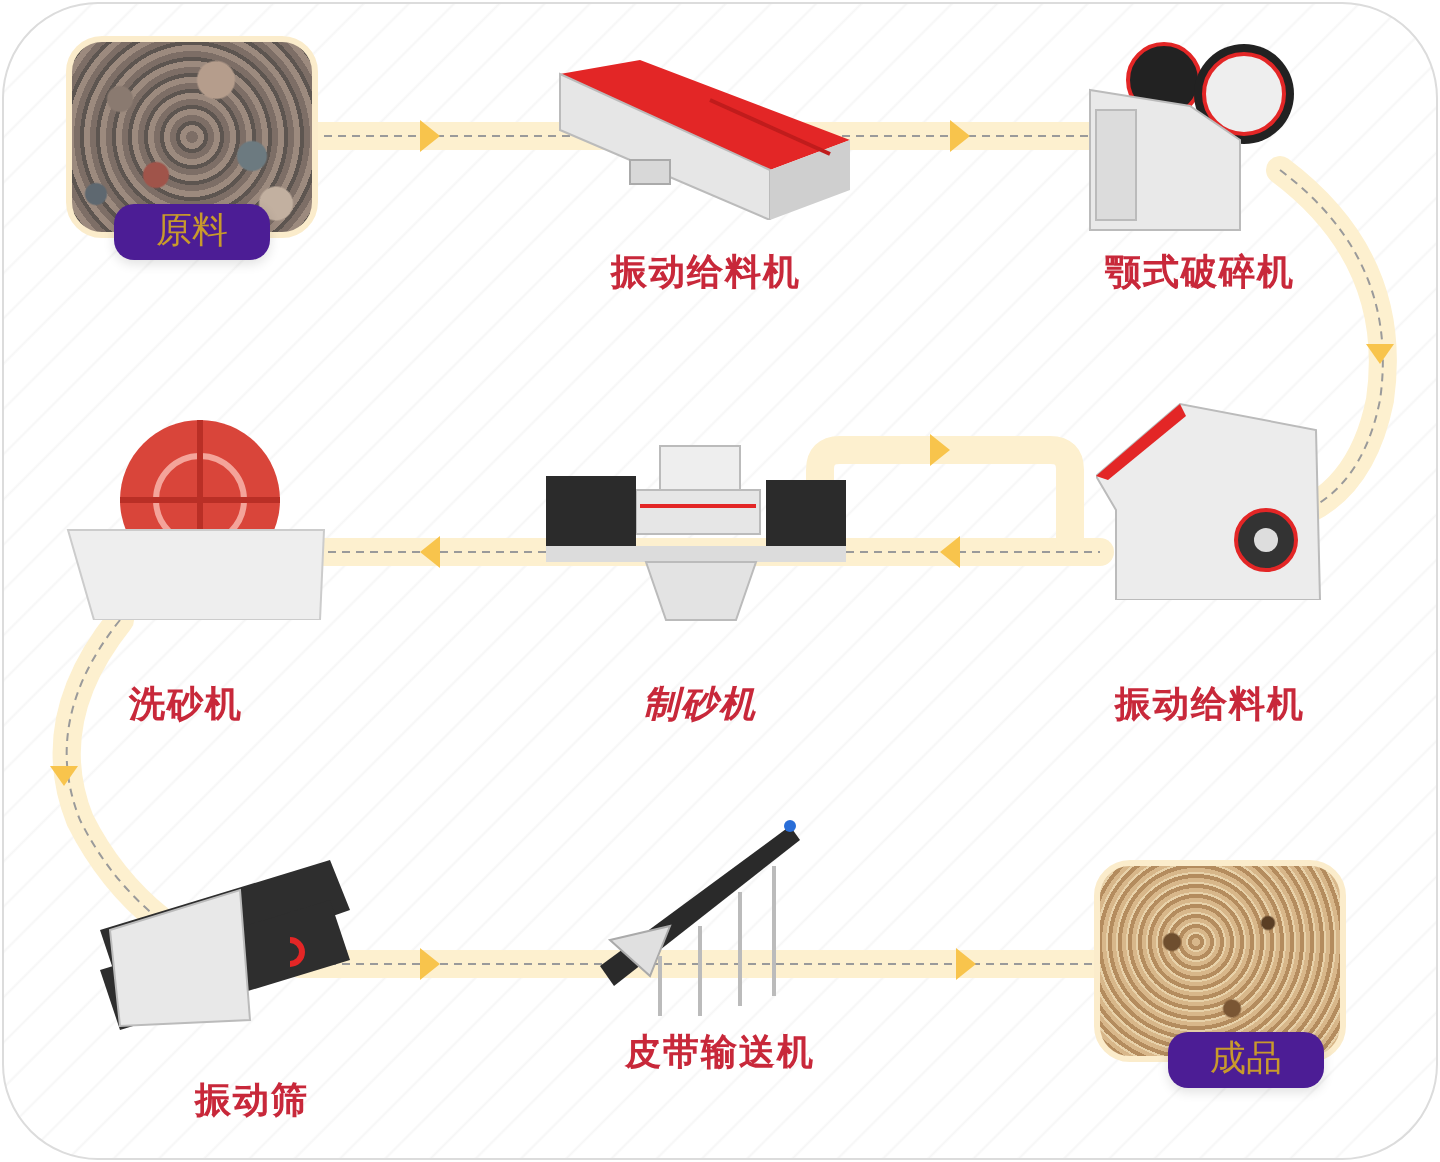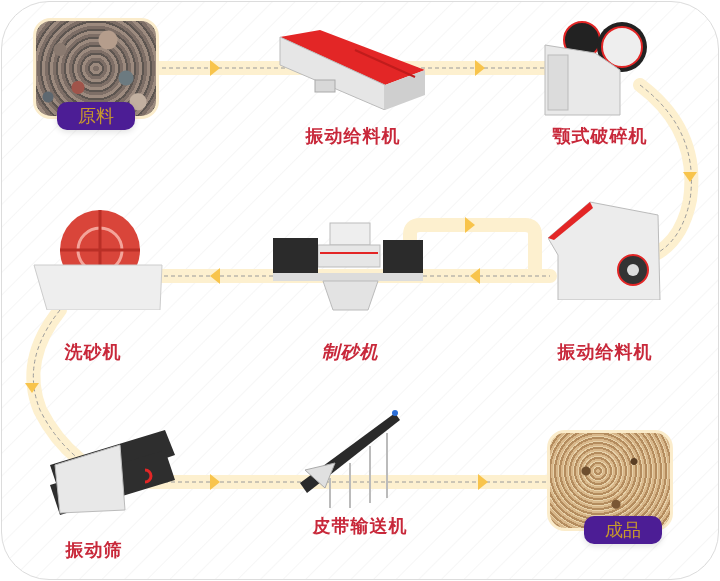--- a/index.html
+++ b/index.html
@@ -113,21 +113,21 @@
   <polygon points="2,55 130,55 128,100 15,100" fill="#eeeeee" stroke="#ccc"></polygon>
 </svg>
 <div class="label" style="left:48px;top:340px;width:90px;">洗砂机</div>
 
 <svg class="machine" style="left:45px;top:425px;" width="135" height="90">
   <polygon points="5,40 120,5 130,30 15,70" fill="#2e2e2e"></polygon>
   <polygon points="5,60 120,25 130,55 15,90" fill="#2e2e2e"></polygon>
   <polygon points="10,40 75,20 80,85 15,88" fill="#e8e8e8" stroke="#bbb"></polygon>
   <path d="M100 45 a6 6 0 1 1 0 12" fill="none" stroke="#e32626" stroke-width="3"></path>
 </svg>
-<div class="label" style="left:49px;top:538px;width:90px;font-family:Liberation Serif, serif;">振动筛</div>
+<div class="label" style="left:81px;top:538px;width:90px;font-family:Liberation Serif, serif;">振动筛</div>
 
 <svg class="machine" style="left:295px;top:408px;" width="110" height="100">
   <polygon points="5,75 100,5 105,12 12,85" fill="#2a2a2a"></polygon>
   <polygon points="10,62 40,55 30,80" fill="#e0e0e0" stroke="#aaa"></polygon>
   <g stroke="#bbb" stroke-width="2">
     <line x1="35" y1="70" x2="35" y2="100"></line>
     <line x1="55" y1="55" x2="55" y2="100"></line>
     <line x1="75" y1="38" x2="75" y2="95"></line>
     <line x1="92" y1="25" x2="92" y2="90"></line>
   </g>

